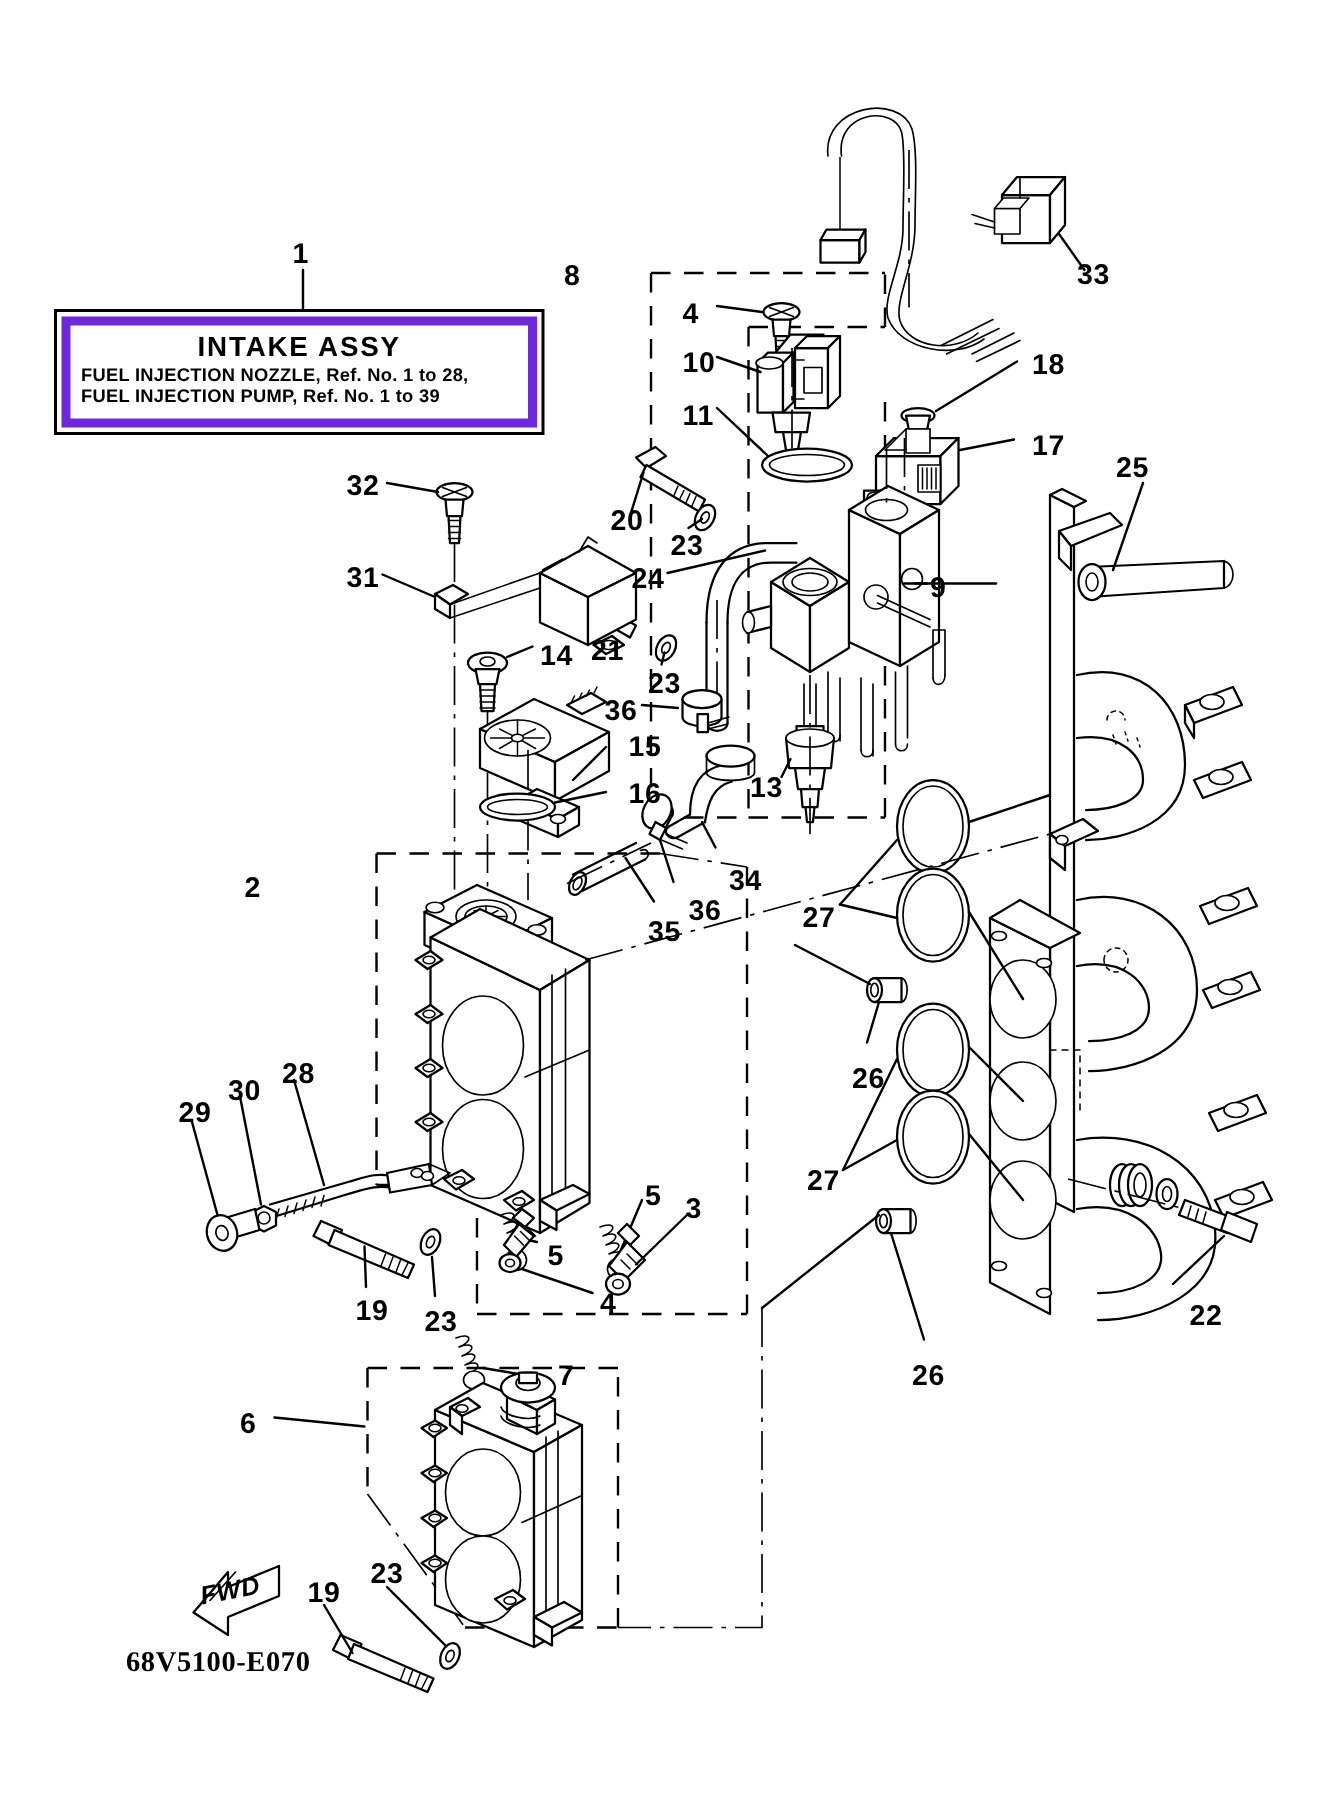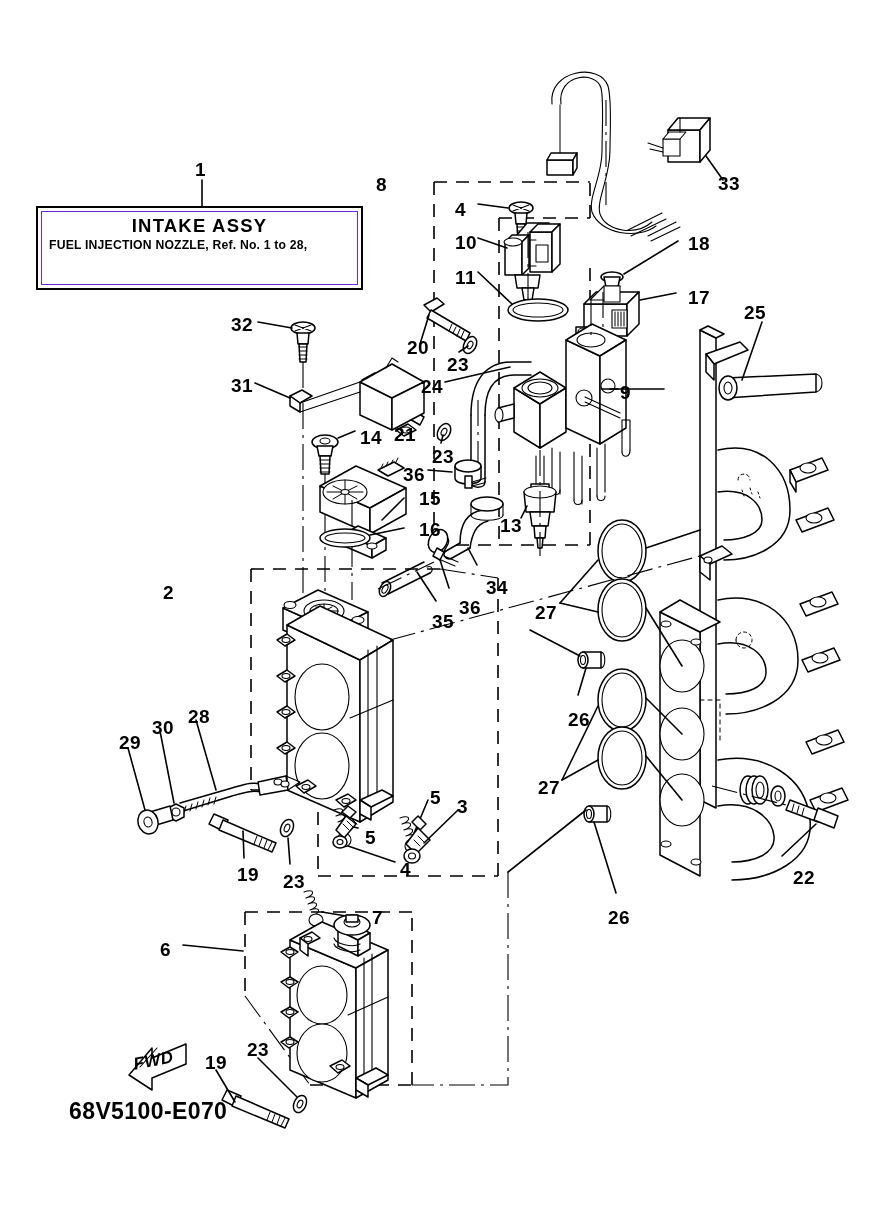--- a/index.html
+++ b/index.html
@@ -17,21 +17,21 @@
   
   .titlebox{
     position:absolute;
     left:36px;top:206px;width:327px;height:84px;
     border:2px solid #000;
     background:#fff;
     box-sizing:border-box;
     padding:3px;
   }
   .titlebox .inner{
-    border:1px solid #6d28d9;
+    border:6px solid #6d28d9;
     width:100%;height:100%;
     box-sizing:border-box;
     padding:4px 7px 3px 7px;
   }
   .t-head{
     text-align:center;
     font-size:18.5px;
     font-weight:bold;
     letter-spacing:1.2px;
     line-height:20px;
@@ -53,25 +53,26 @@
     font-family:"Liberation Sans", sans-serif;
     line-height:19px;
     letter-spacing:.5px;
     white-space:nowrap;
     color:#000;
   }
 
   
   .partcode{
     position:absolute;
-    left:69px;top:1098px;
-    font-size:23px;
+    left:84px;top:1098px;
+    font-size:19px;
     font-weight:bold;
     letter-spacing:.4px;
     white-space:nowrap;
+    font-family:Liberation Serif, serif;
   }
   .fwdtext{
     position:absolute;
     left:132px;top:1055px;
     font-size:17px;
     font-weight:bold;
     font-style:italic;
     letter-spacing:.5px;
     transform:rotate(-11deg);
     transform-origin:left top;
@@ -673,20 +674,21 @@
       <path class="lcl" d="M390 640 L700 556"></path>
       <path class="lcl" d="M508 872 L508 1085 L412 1085"></path>
     </g>
 
   </svg>
 
   <div class="titlebox">
     <div class="inner">
       <div class="t-head">INTAKE ASSY</div>
       <div class="t-line">FUEL INJECTION NOZZLE,  Ref. No. 1 to 28,</div>
+      <div class="t-line">FUEL INJECTION PUMP,  Ref. No. 1 to 39</div>
     </div>
   </div>
 
   <div class="fwdtext">FWD</div>
 
   <div class="partcode">68V5100-E070</div>
 
   <div id="callout-layer">
       <div class="num" style="left: 195px; top: 160px;">1</div>
       <div class="num" style="left: 163px; top: 583px;">2</div>

